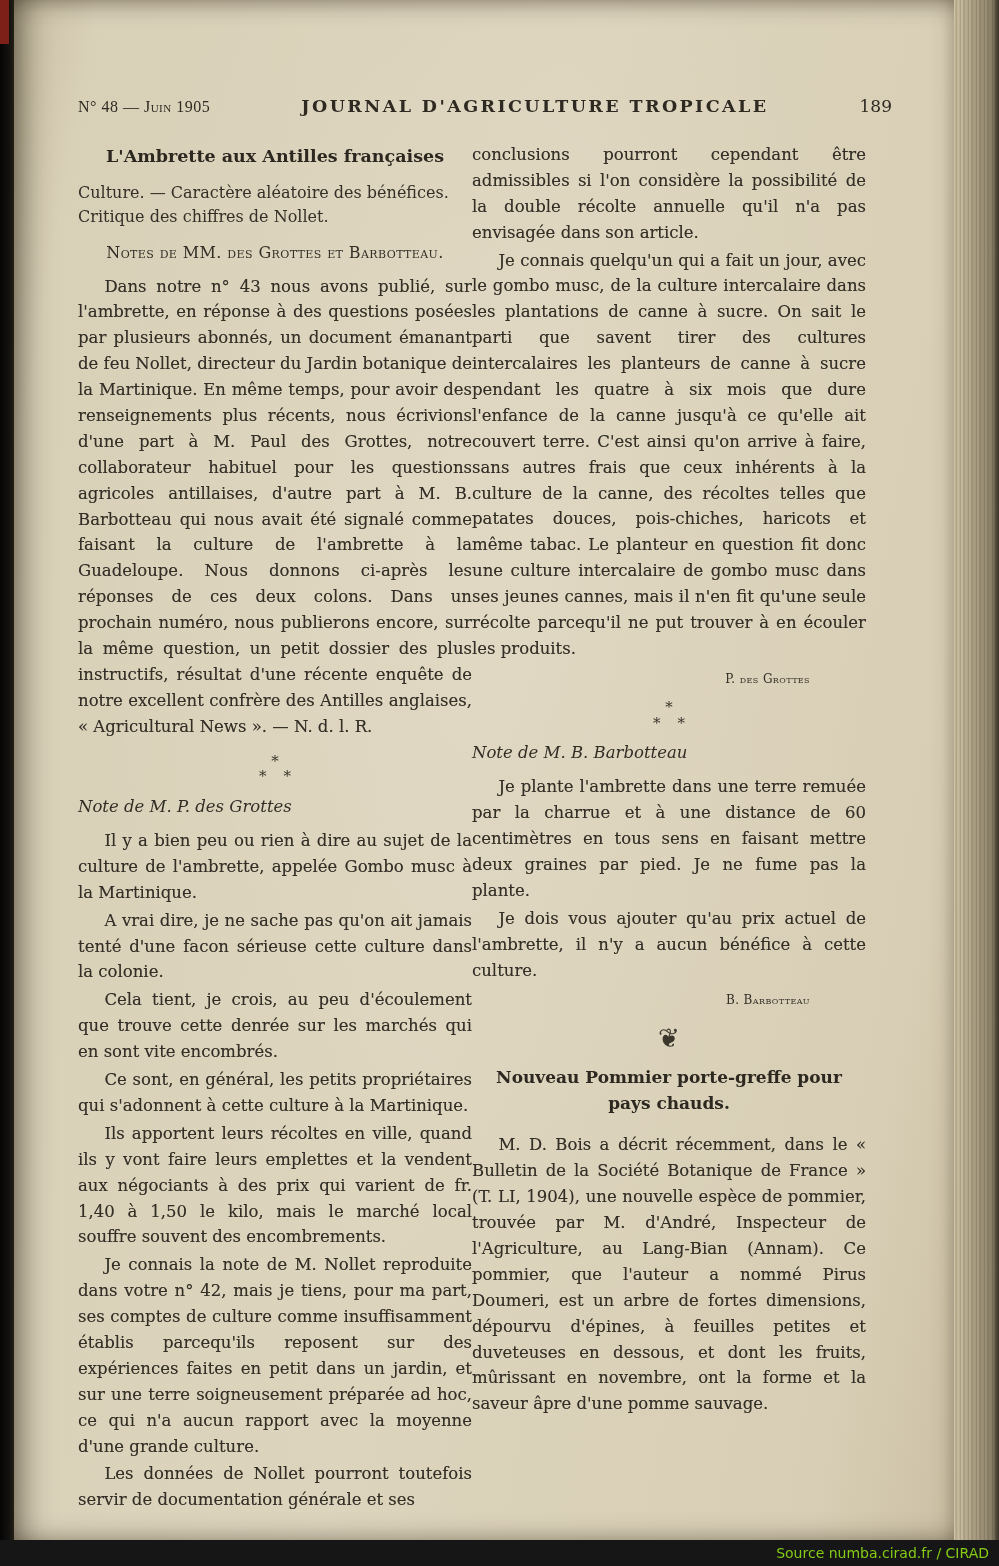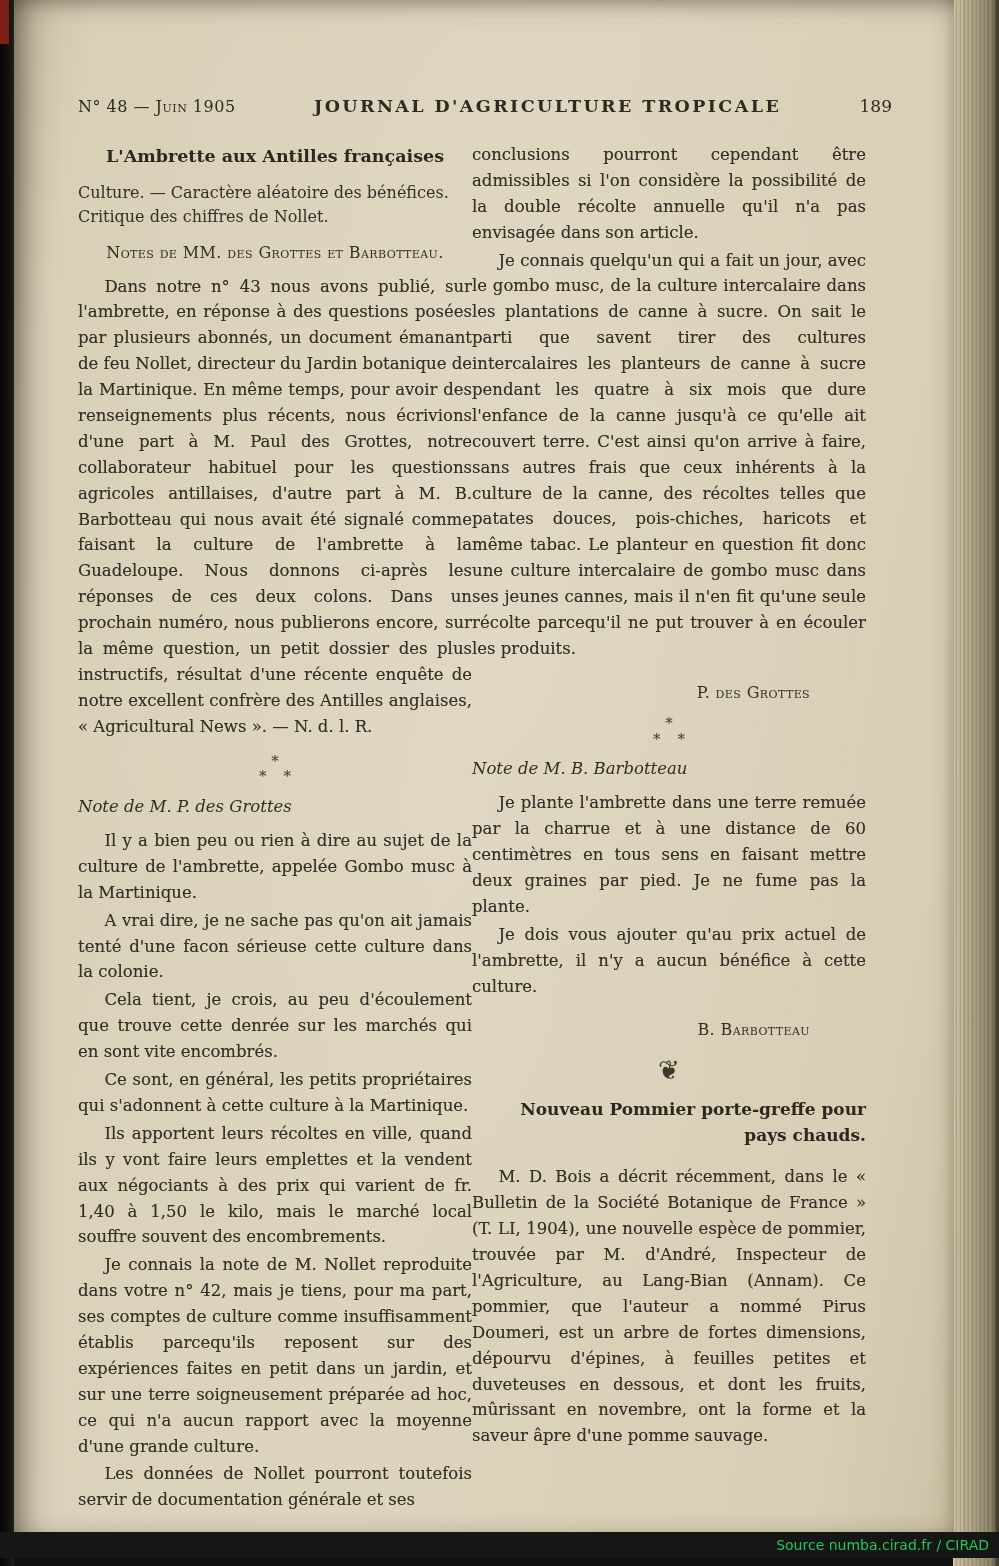--- a/index.html
+++ b/index.html
@@ -35,21 +35,21 @@
       inset 0 -18px 26px -18px rgba(40,32,18,.35);
     padding:96px 62px 0 64px;
     font-family:"DejaVu Serif","Liberation Serif",serif;
     color:#332f27;
   }
 
   .page-header {
     display:flex; justify-content:space-between; align-items:baseline;
     color:#2e2a22;
   }
-  .issue { font-size:16px; font-variant:small-caps; letter-spacing:.5px; white-space:nowrap; }
+  .issue { font-size:16px; font-variant:small-caps; letter-spacing:.5px; white-space:nowrap;font-family:Liberation Serif, serif; }
   .journal { font-size:17.5px; font-weight:700; letter-spacing:2.4px; white-space:nowrap; }
   .pageno { font-size:17px; }
 
   .columns { display:flex; margin-top:26px; }
   .col { width:394px; text-align:justify; }
 
   .col p {
     font-size:16.5px; line-height:1.57; text-indent:1.6em;
     color:#332f27; text-shadow:0 0 .5px rgba(52,46,36,.45);
   }
@@ -72,40 +72,40 @@
   }
   .asterism .row2 { letter-spacing:6px; padding-left:6px; }
 
   .note-heading {
     font-style:italic; font-size:16.5px;
     margin:10px 0 12px; color:#322e26;
   }
 
   .signature {
     text-align:right; padding-right:56px; font-variant:small-caps;
-    letter-spacing:.4px; font-size:16px; margin:21px 0 4px;
+    letter-spacing:.4px; font-size:12px; margin:10px 0 4px;
   }
 
   .ornament {
     text-align:center; font-size:26px; margin:16px 0 10px; color:#3b372c;
     font-family:"DejaVu Sans","Liberation Sans",sans-serif;
   }
 
   .section-title {
-    text-align:right; font-size:17px; font-weight:700; line-height:1.5;
+    text-align:center; font-size:17px; font-weight:700; line-height:1.5;
     margin:12px 0 16px; color:#2c2820;
   }
 
   .source-bar {
-    position:absolute; left:0; bottom:8px; width:100%; height:26px;
+    position:absolute; left:0; bottom:0; width:100%; height:26px;
     background:#161616;
     display:flex; align-items:center; justify-content:flex-end;
     padding-right:10px;
     font-family:"DejaVu Sans","Liberation Sans",sans-serif;
-    font-size:14px; color:#22c55e;
+    font-size:14px; color:#84cc16;
   }
 </style>
 </head>
 <body>
 
 <div class="stage">
 
   <div class="binding-strip"></div>
   <div class="red-mark"></div>
   <div class="page-stack"></div>

